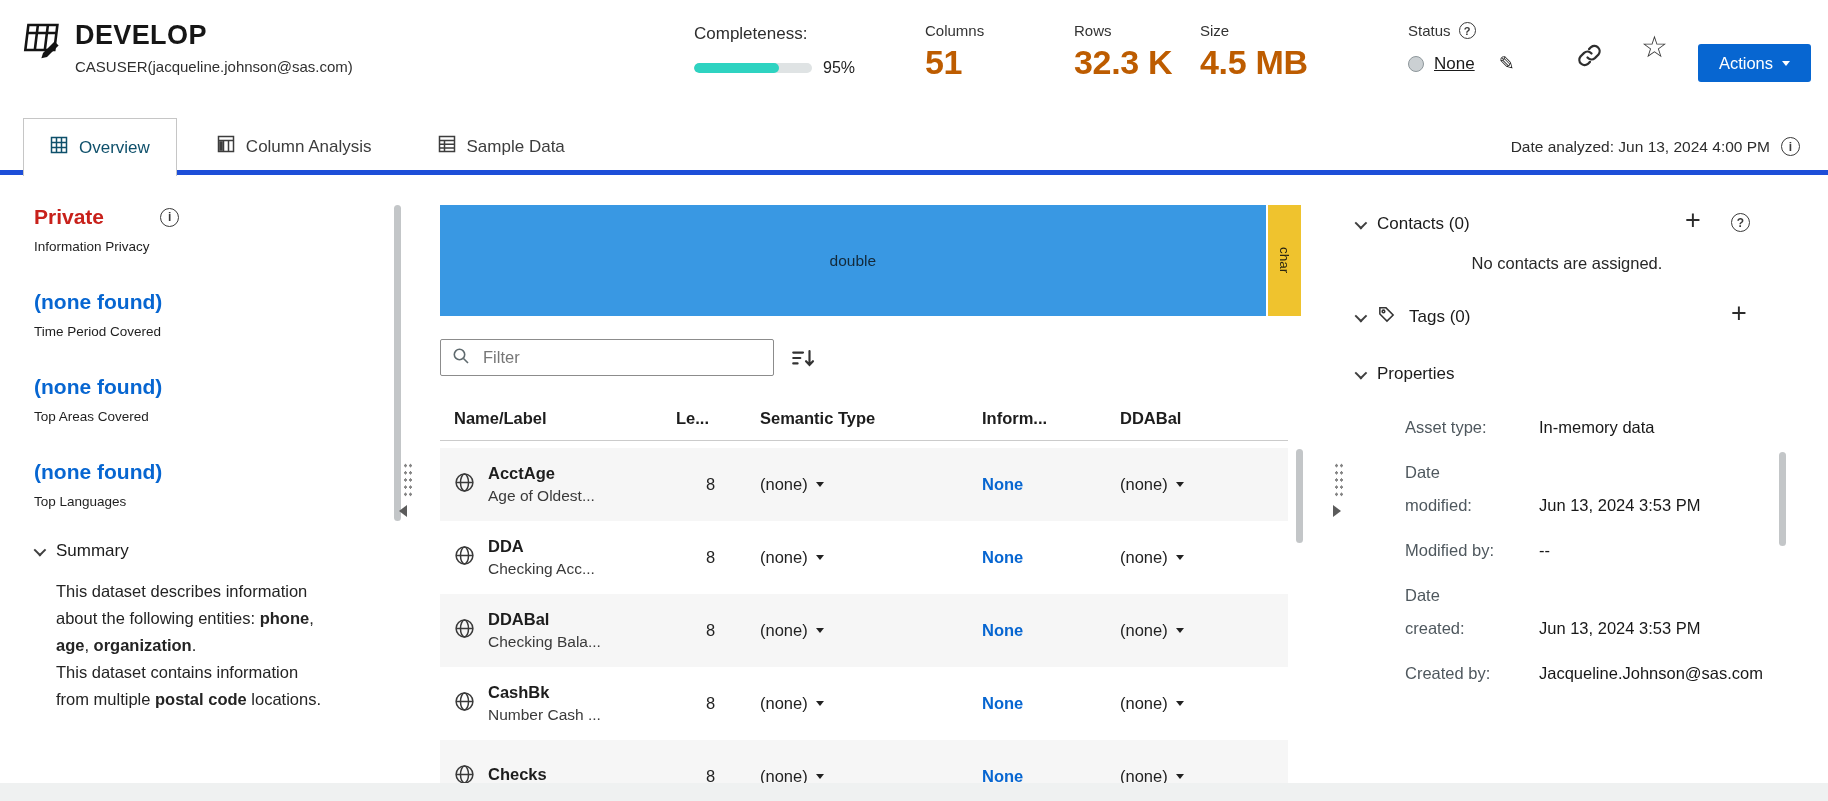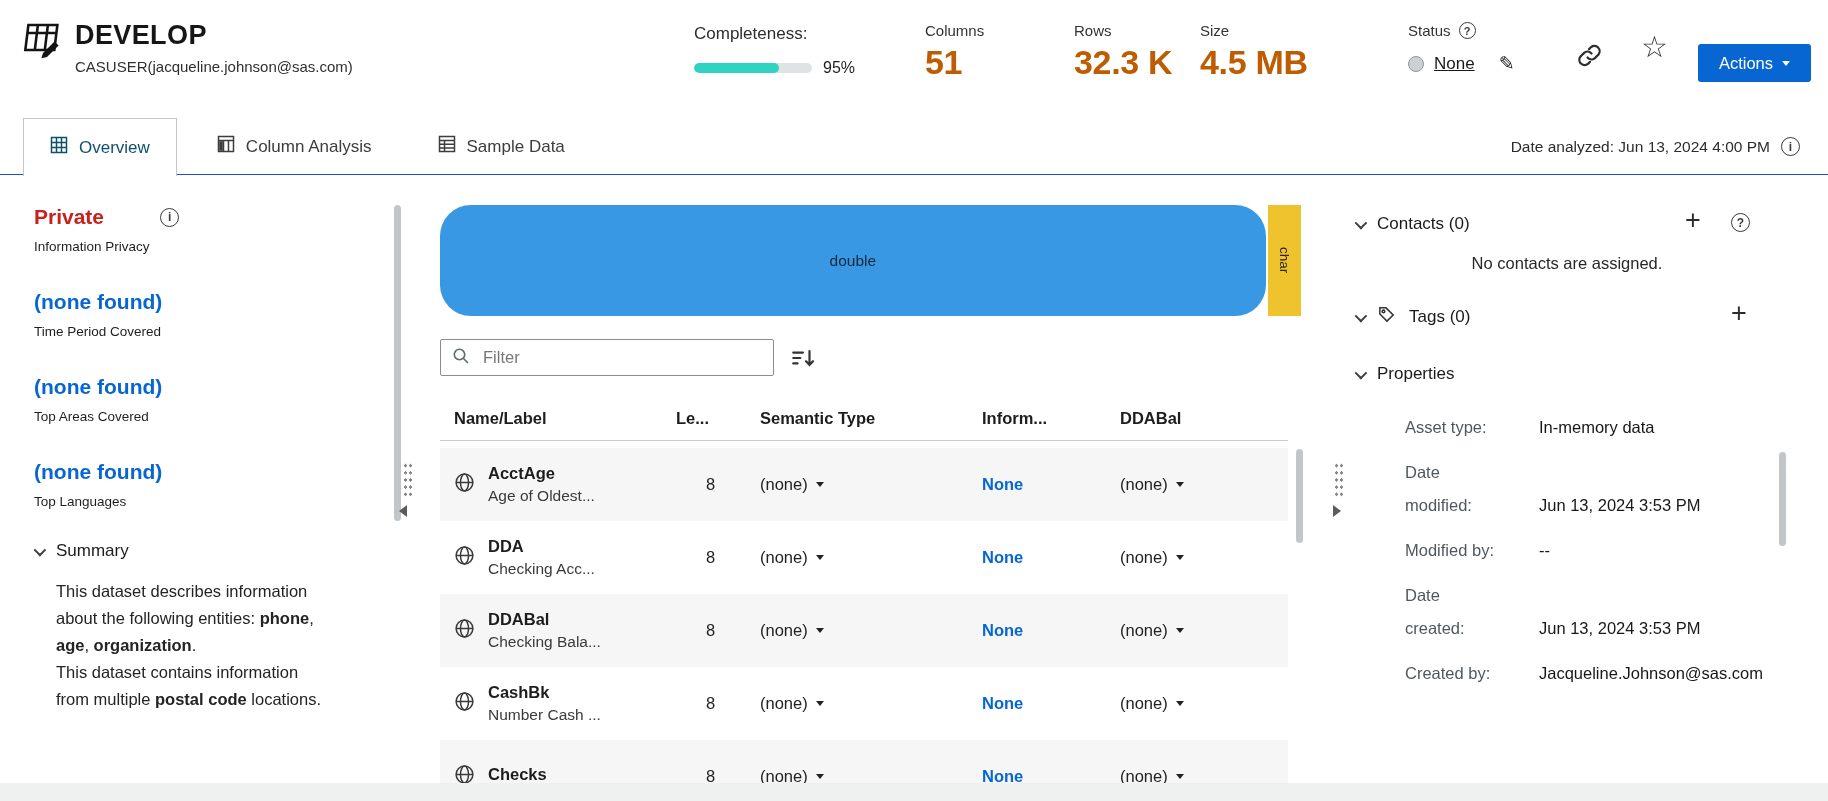--- a/index.html
+++ b/index.html
@@ -35,21 +35,21 @@
 
 .ring{width:19px;height:19px;border:1.5px solid #3a3a3a;border-radius:50%;display:inline-flex;align-items:center;justify-content:center;font-size:12px;font-weight:700;color:#3a3a3a;flex:none;cursor:pointer}
 .ring.small{width:17px;height:17px;font-size:11px}
 .glyph-i::after{content:"i"}
 .glyph-q::after{content:"?"}
 .glyph-plus::after{content:"+"}
 .caret-down{width:0;height:0;border-left:4.5px solid transparent;border-right:4.5px solid transparent;border-top:5.5px solid currentColor;display:inline-block;flex:none}
 .chev{width:9px;height:9px;border-right:2px solid #3f3f3f;border-bottom:2px solid #3f3f3f;transform:rotate(45deg) translateY(-2px);display:inline-block;flex:none}
 
 
-.tabbar{position:absolute;left:0;top:118px;width:100%;height:57px;border-bottom:1px solid #1d4ed8;display:flex;align-items:flex-start;padding-left:23px}
+.tabbar{position:absolute;left:0;top:118px;width:100%;height:57px;border-bottom:5px solid #1d4ed8;display:flex;align-items:flex-start;padding-left:23px}
 .tab{height:57px;display:flex;align-items:center;gap:11px;padding:0 26px;font-size:17px;color:#3d3d3d;cursor:pointer;margin-right:14px}
 .tab.active{height:58px;background:#fff;border:1px solid #c6c6c6;border-bottom:none;color:#0f506b;position:relative;z-index:2}
 .date-analyzed{position:absolute;right:28px;top:0;height:57px;display:flex;align-items:center;gap:11px;font-size:15.5px;color:#2d2d2d}
 
 
 .left-panel{position:absolute;left:34px;top:205px;width:302px}
 .lp-row{display:flex;align-items:center;gap:56px}
 .lp-value{font-size:21px;font-weight:700;line-height:24px}
 .red{color:#c8211b}
 .blue{color:#0766d1}
@@ -236,21 +236,21 @@
       </div>
     </div>
   </div>
 
   <div class="thumb" style="left:394px;top:205px;height:316px"></div>
   <div class="grip" style="left:403px;top:462px"></div>
   <div class="arrow-l" style="left:399px;top:505px"></div>
 
   <div class="mid-panel">
     <div class="type-bar">
-      <div class="seg seg-double" style="width: 95.8%; border-radius: 31px;">
+      <div class="seg seg-double" style="width: 95.8%;">
         <span>double</span>
       </div>
       <div class="seg seg-char" style="width: 3.8%;">
         <span>char</span>
       </div>
     </div>
 
     <div class="filter-row">
       <div class="filter-box">
         <span>

